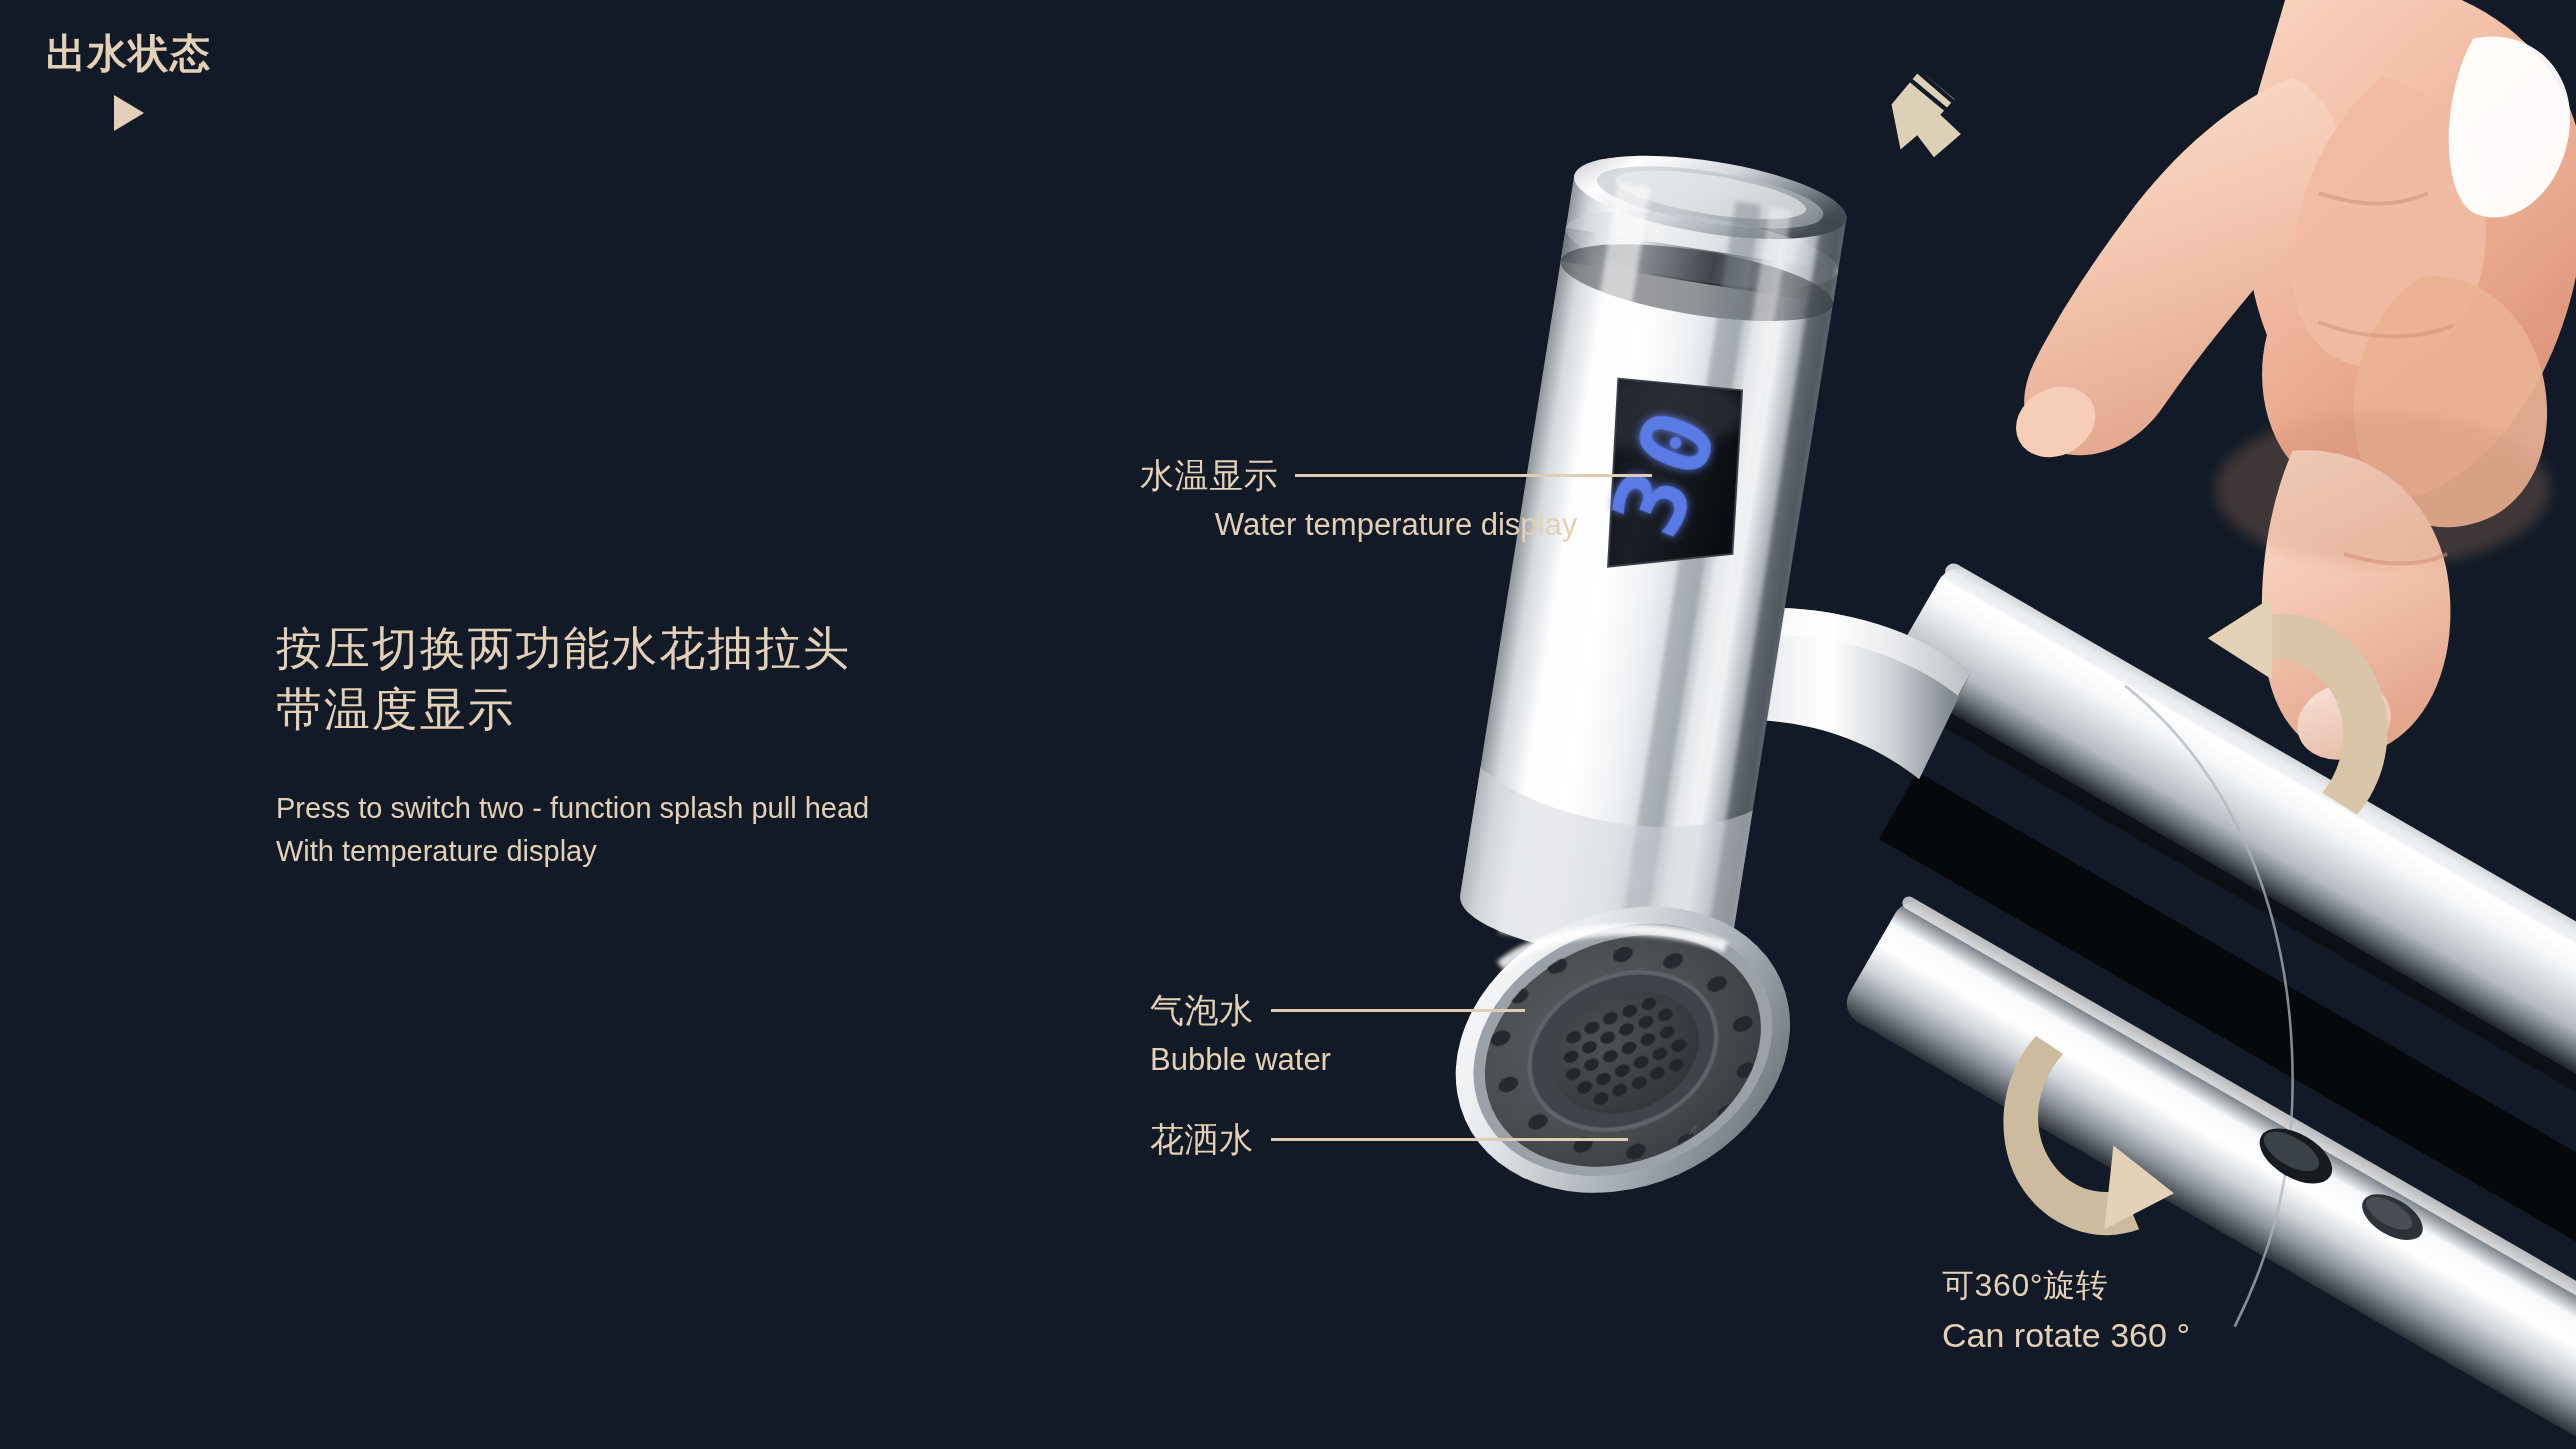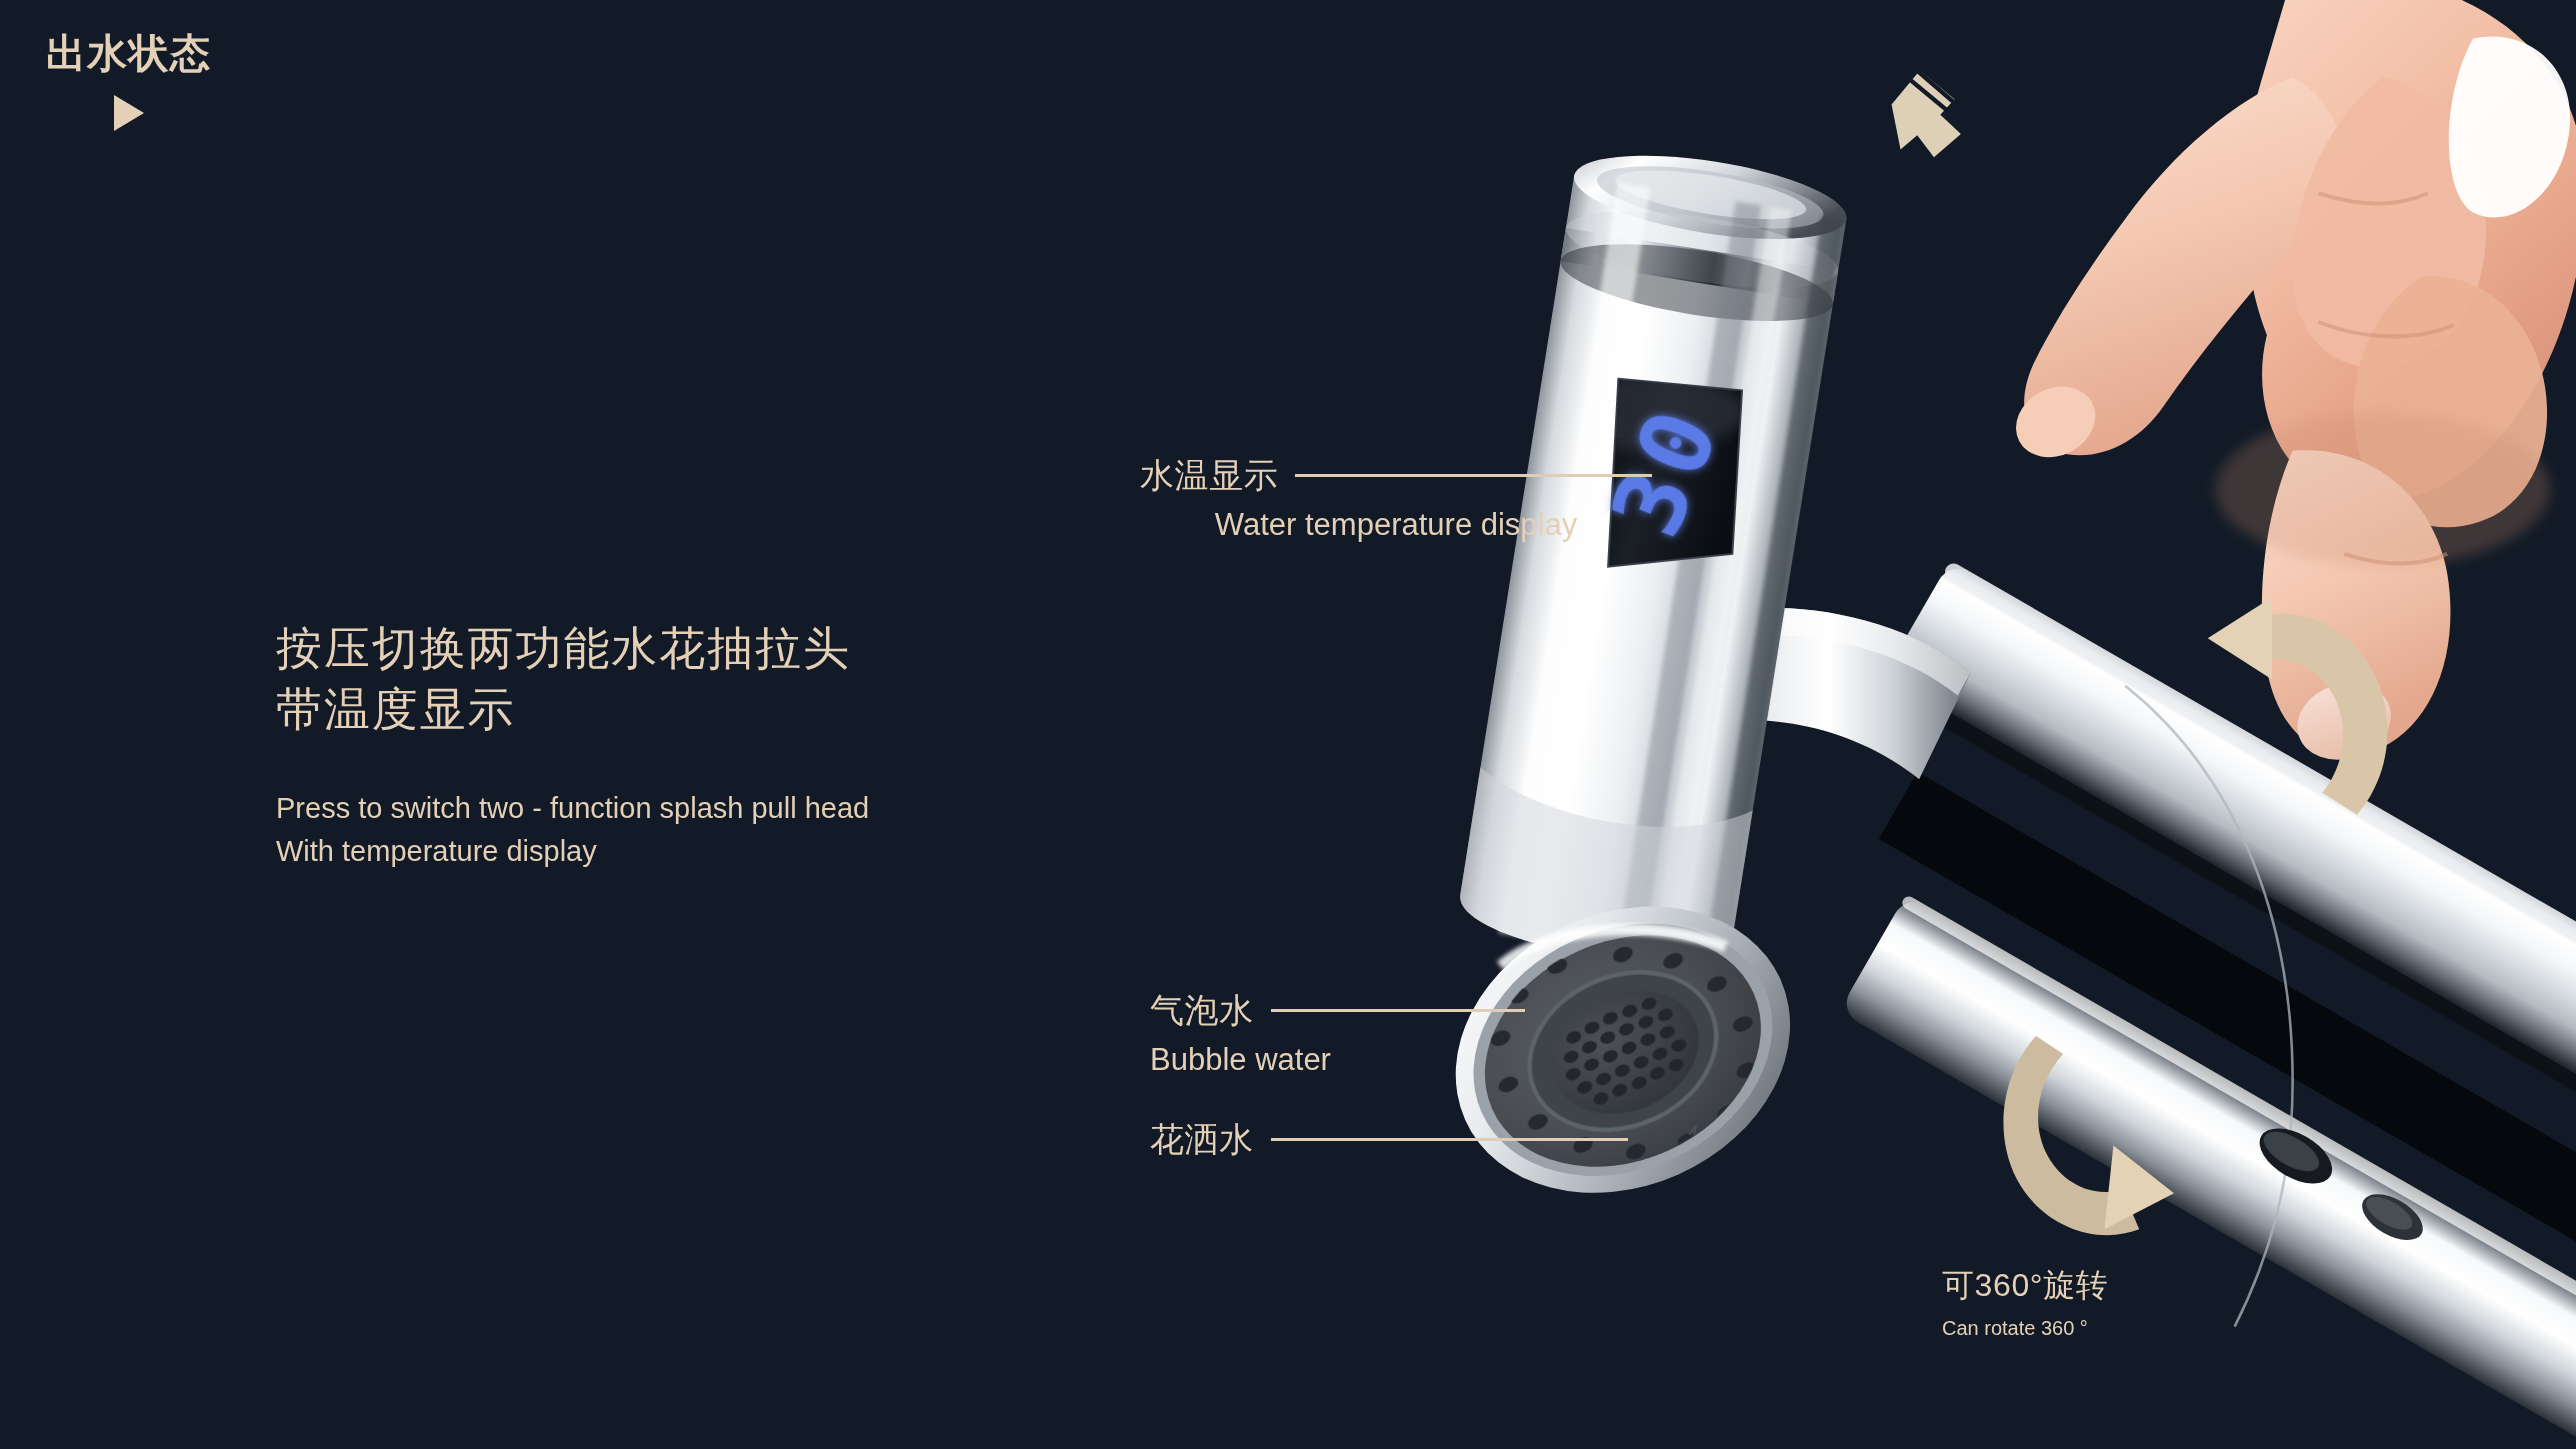--- a/index.html
+++ b/index.html
@@ -95,21 +95,21 @@
   #callout-temp .leader  { width: 357px; }
 
   #callout-bubble { left: 1150px; top: 992px; }
   #callout-bubble .leader { width: 254px; }
 
   #callout-spray  { left: 1150px; top: 1121px; }
   #callout-spray .leader  { width: 357px; }
 
   #callout-rotate { left: 1942px; top: 1268px; }
   #callout-rotate .callout-cn { font-size: 32px; }
-  #callout-rotate .callout-en { font-size: 20px; }
+  #callout-rotate .callout-en { font-size: 34px; }
 
   
   #product {
     position: absolute;
     left: 0; top: 0;
     width: 2576px; height: 1449px;
     pointer-events: none;
   }
 
   

